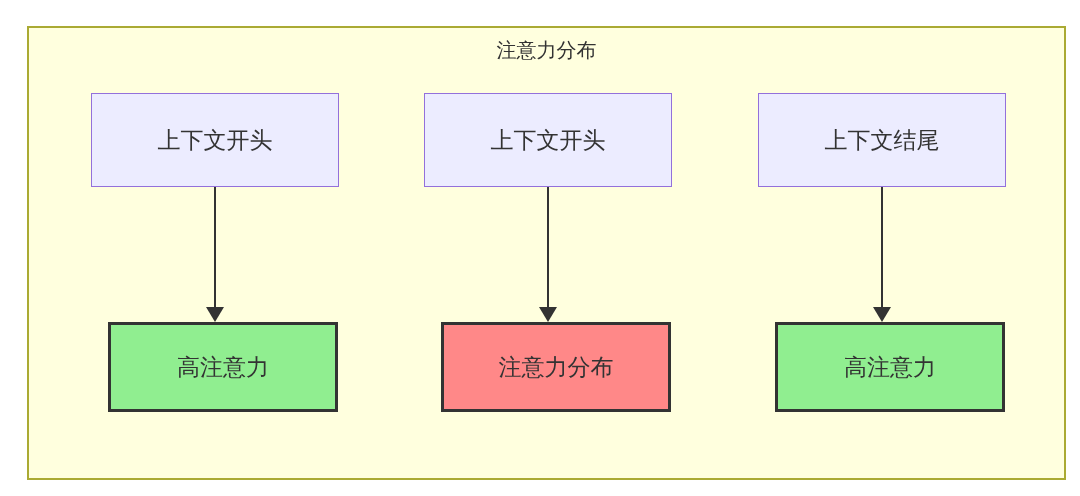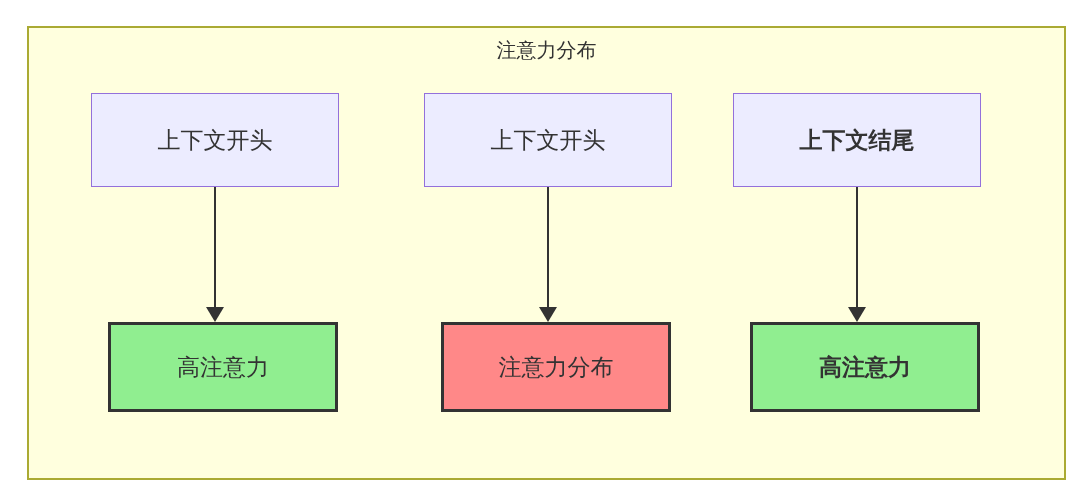--- a/index.html
+++ b/index.html
@@ -47,21 +47,21 @@
   .flow-column {
     position: absolute;
     top: 65px;
     width: 248px;
     display: flex;
     flex-direction: column;
     align-items: center;
   }
   .col-0 { left: 62px; }
   .col-1 { left: 395px; }
-  .col-2 { left: 704px; font-weight: bold; }
+  .col-2 { left: 729px; }
   .node {
     display: flex;
     align-items: center;
     justify-content: center;
     font-size: 23px;
     color: var(--text);
     text-align: center;
   }
   .node-source {
     width: 248px; height: 94px;

